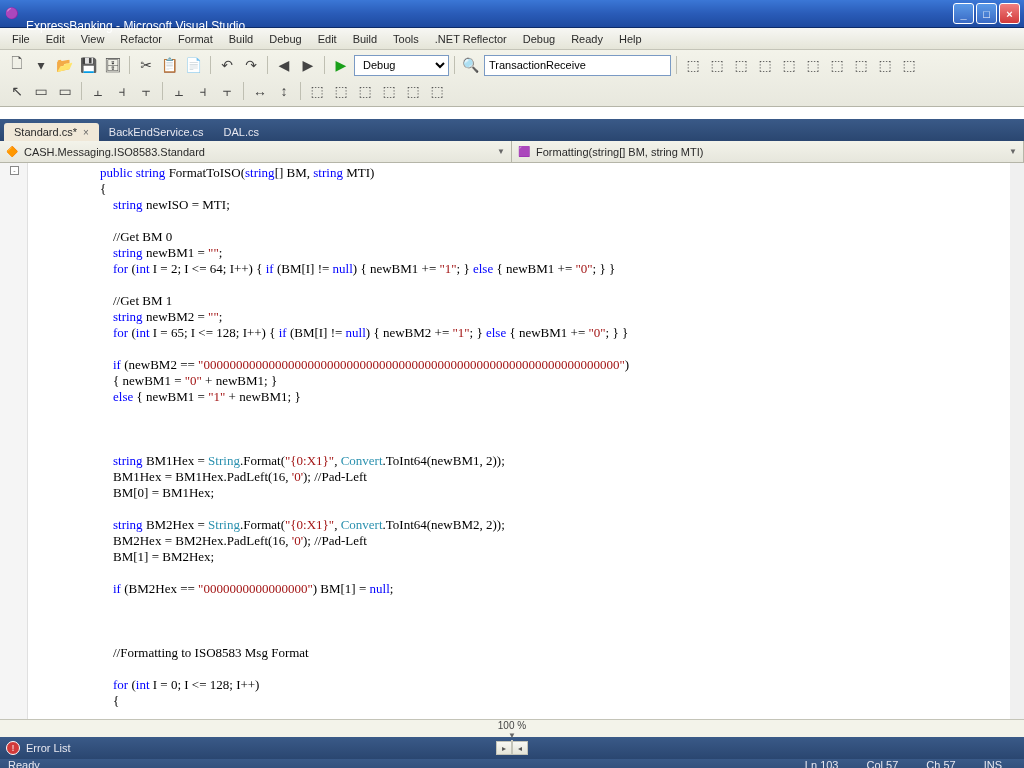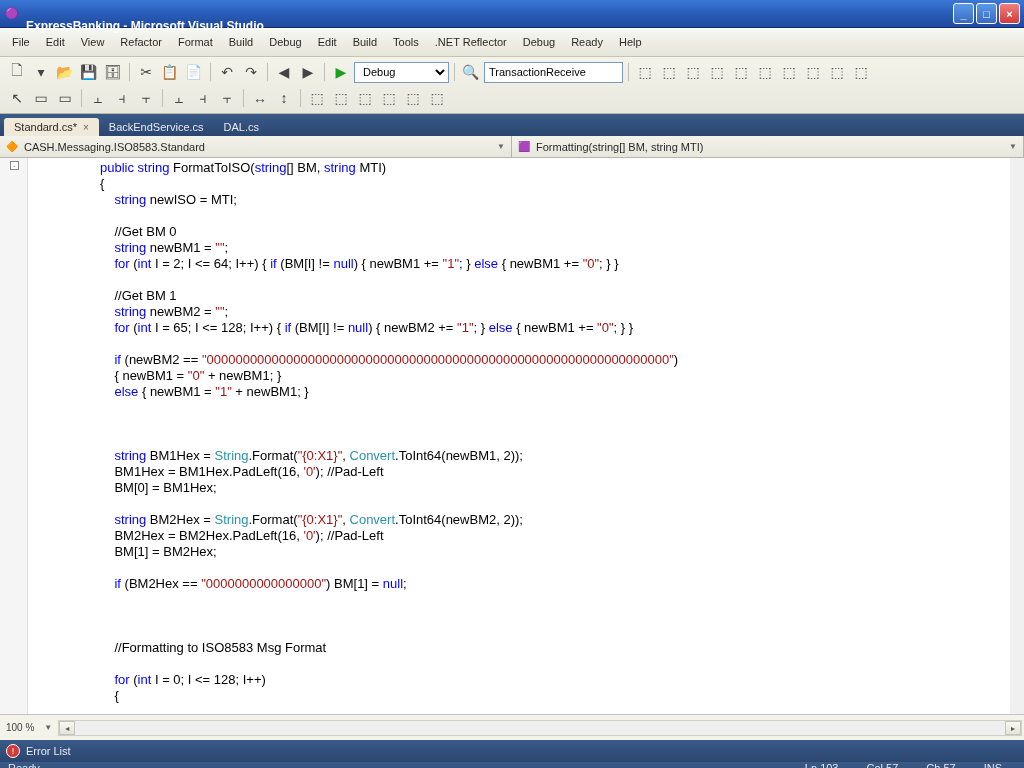--- a/index.html
+++ b/index.html
@@ -1,63 +1,63 @@
 <!DOCTYPE html>
 <html><head>
 <meta charset="utf-8">
 <style>
 * { margin: 0; padding: 0; box-sizing: border-box; }
 body { font-family: Tahoma, Arial, sans-serif; font-size: 11px; background: #fff; overflow: hidden; width: 1024px; height: 768px; }
 
 
 .titlebar { height: 28px; background: linear-gradient(to bottom, #3b77d6 0%, #2a5cb8 50%, #1e4aa0 100%); display: flex; align-items: center; padding: 0 4px; color: white; border-bottom: 1px solid #0c2c6a; }
 .app-icon { width: 16px; height: 16px; margin-right: 6px; display: inline-flex; align-items: center; justify-content: center; font-size: 11px; }
-.title-text { font-weight: bold; font-size: 12px; flex: 1; margin-top: 24px; }
+.title-text { font-weight: normal; font-size: 12px; flex: 1; margin-top: 24px; }
 .winbtn { width: 21px; height: 21px; margin-left: 2px; border: 1px solid #fff; border-radius: 3px; display: inline-flex; align-items: center; justify-content: center; font-weight: bold; color: white; font-size: 11px; }
 .winbtn.close { background: linear-gradient(to bottom, #f08080, #d23a3a); }
 .winbtn.minmax { background: linear-gradient(to bottom, #5a9ae8, #3a6ac4); }
 
 
-.menubar { height: 29px; background: linear-gradient(to bottom, #f7f7f4, #e5e5d8); display: flex; align-items: center; padding: 0 4px; border-bottom: 1px solid #c4c4b8; }
+.menubar { height: 22px; background: linear-gradient(to bottom, #f7f7f4, #e5e5d8); display: flex; align-items: center; padding: 0 4px; border-bottom: 1px solid #c4c4b8; }
 .menubar span { padding: 3px 8px; color: #2a2a2a; cursor: default; }
 
 
 .toolbars { background: linear-gradient(to bottom, #f3f3ea, #e8e8de); border-bottom: 1px solid #b5b5a8; padding: 2px; }
 .toolbar-row { display: flex; align-items: center; padding: 2px 4px; gap: 2px; }
 .tbbtn { width: 22px; height: 22px; display: inline-flex; align-items: center; justify-content: center; border: 1px solid transparent; border-radius: 2px; cursor: default; font-size: 14px; color: #444; }
 .tbsep { width: 1px; height: 18px; background: #bfbfb2; margin: 0 3px; }
 .tb-select { height: 21px; font-size: 11px; border: 1px solid #7a9ac4; background: white; padding: 1px 4px; }
 .tb-play { color: #1aa01a; }
 
 
-.doctabs { height: 22px; background: linear-gradient(to bottom, #3a5a88, #2a4670); display: flex; align-items: flex-end; padding: 0 4px; }
+.doctabs { height: 22px; background: linear-gradient(to bottom, #3a5a88, #2a4670); display: flex; align-items: flex-end; padding: 0 4px; margin-top: 12px; }
 .doctab { padding: 3px 10px; font-size: 11px; color: #e8e8f0; cursor: default; display: flex; align-items: center; gap: 6px; }
 .doctab.active { background: #f0e8d8; color: #2a2a2a; border-top-left-radius: 3px; border-top-right-radius: 3px; }
 .doctab .tab-x { color: #666; font-size: 10px; }
 
 
 .navdrop { height: 22px; background: linear-gradient(to bottom, #f3f3ea, #e6e6dc); display: flex; border-bottom: 1px solid #b5b5a8; }
 .navdrop-item { flex: 1; display: flex; align-items: center; padding: 0 6px; border-right: 1px solid #b5b5a8; font-size: 11px; color: #2a2a2a; }
 .navdrop-item .dd-arrow { margin-left: auto; font-size: 8px; color: #666; }
 .nd-icon { width: 14px; height: 14px; margin-right: 4px; display: inline-flex; align-items: center; justify-content: center; font-size: 10px; }
 
 
 .editor-area { display: flex; height: calc(768px - 28px - 22px - 58px - 22px - 22px - 18px - 22px - 20px); background: white; position: relative; }
 .gutter { width: 28px; background: #f5f5f5; border-right: 1px solid #e0e0e0; position: relative; }
 .collapse-mark { position: absolute; top: 3px; left: 10px; width: 9px; height: 9px; border: 1px solid #888; font-size: 7px; text-align: center; line-height: 7px; color: #666; background: white; }
-.code { flex: 1; padding: 2px 4px 2px 72px; font-family: Liberation Sans, sans-serif; font-size: 13px; line-height: 16px; white-space: pre; color: #000; overflow: hidden; position: relative; }
+.code { flex: 1; padding: 2px 4px 2px 72px; font-family: Liberation Serif, serif; font-size: 13px; line-height: 16px; white-space: pre; color: #000; overflow: hidden; position: relative; }
 .margin-bar { position: absolute; left: 0; top: 0; bottom: 0; width: 18px; background: #f5f5f5; border-right: 1px solid #e8e8e8; }
 .track-bar { position: absolute; right: 0; top: 0; bottom: 0; width: 14px; background: #f0f0f0; }
 .kw { color: #0000ff; }
 .str { color: #a31515; }
 .com { color: #000000; }
 .typ { color: #2b91af; }
 
 
-.zoom-row { height: 26px; background: #f3f3ea; border-top: 1px solid #c4c4b8; display: flex; align-items: center; font-size: 10px; }
+.zoom-row { height: 18px; background: #f3f3ea; border-top: 1px solid #c4c4b8; display: flex; align-items: center; font-size: 10px; flex-direction: column; }
 .zoom-label { padding: 0 6px; color: #444; }
 .zoom-dd { font-size: 8px; color: #666; padding: 0 4px; }
 .hscroll { flex: 1; height: 16px; background: #efefef; border: 1px solid #d0d0c8; margin: 0 2px; position: relative; }
 .hscroll-l, .hscroll-r { width: 16px; height: 14px; background: linear-gradient(#f8f8f4,#e4e4d8); border: 1px solid #c4c4b8; position: absolute; top: 0; font-size: 8px; text-align: center; line-height: 14px; color: #555; }
 .hscroll-l { left: 0; } .hscroll-r { right: 0; }
 
 
 .errorbar { height: 22px; background: linear-gradient(to bottom, #3a5a88, #2a4670); display: flex; align-items: center; padding: 0 6px; color: #e8e8f0; font-size: 11px; gap: 6px; }
 .err-icon { width: 14px; height: 14px; background: #d23a3a; border-radius: 50%; border: 1px solid #fff; display: inline-flex; align-items: center; justify-content: center; font-size: 9px; color: white; }
 
@@ -111,21 +111,21 @@
     <span class="tbsep"></span>
     <span class="tbbtn">◀</span>
     <span class="tbbtn">▶</span>
     <span class="tbsep"></span>
     <span class="tbbtn tb-play">▶</span>
     <select class="tb-select" style="width:95px">
       <option>Debug</option>
     </select>
     <span class="tbsep"></span>
     <span class="tbbtn">🔍</span>
-    <input class="tb-select" style="width: 139px;" value="TransactionReceive">
+    <input class="tb-select" style="width: 187px;" value="TransactionReceive">
     <span class="tbsep"></span>
     <span class="tbbtn">⬚</span>
     <span class="tbbtn">⬚</span>
     <span class="tbbtn">⬚</span>
     <span class="tbbtn">⬚</span>
     <span class="tbbtn">⬚</span>
     <span class="tbbtn">⬚</span>
     <span class="tbbtn">⬚</span>
     <span class="tbbtn">⬚</span>
     <span class="tbbtn">⬚</span>

